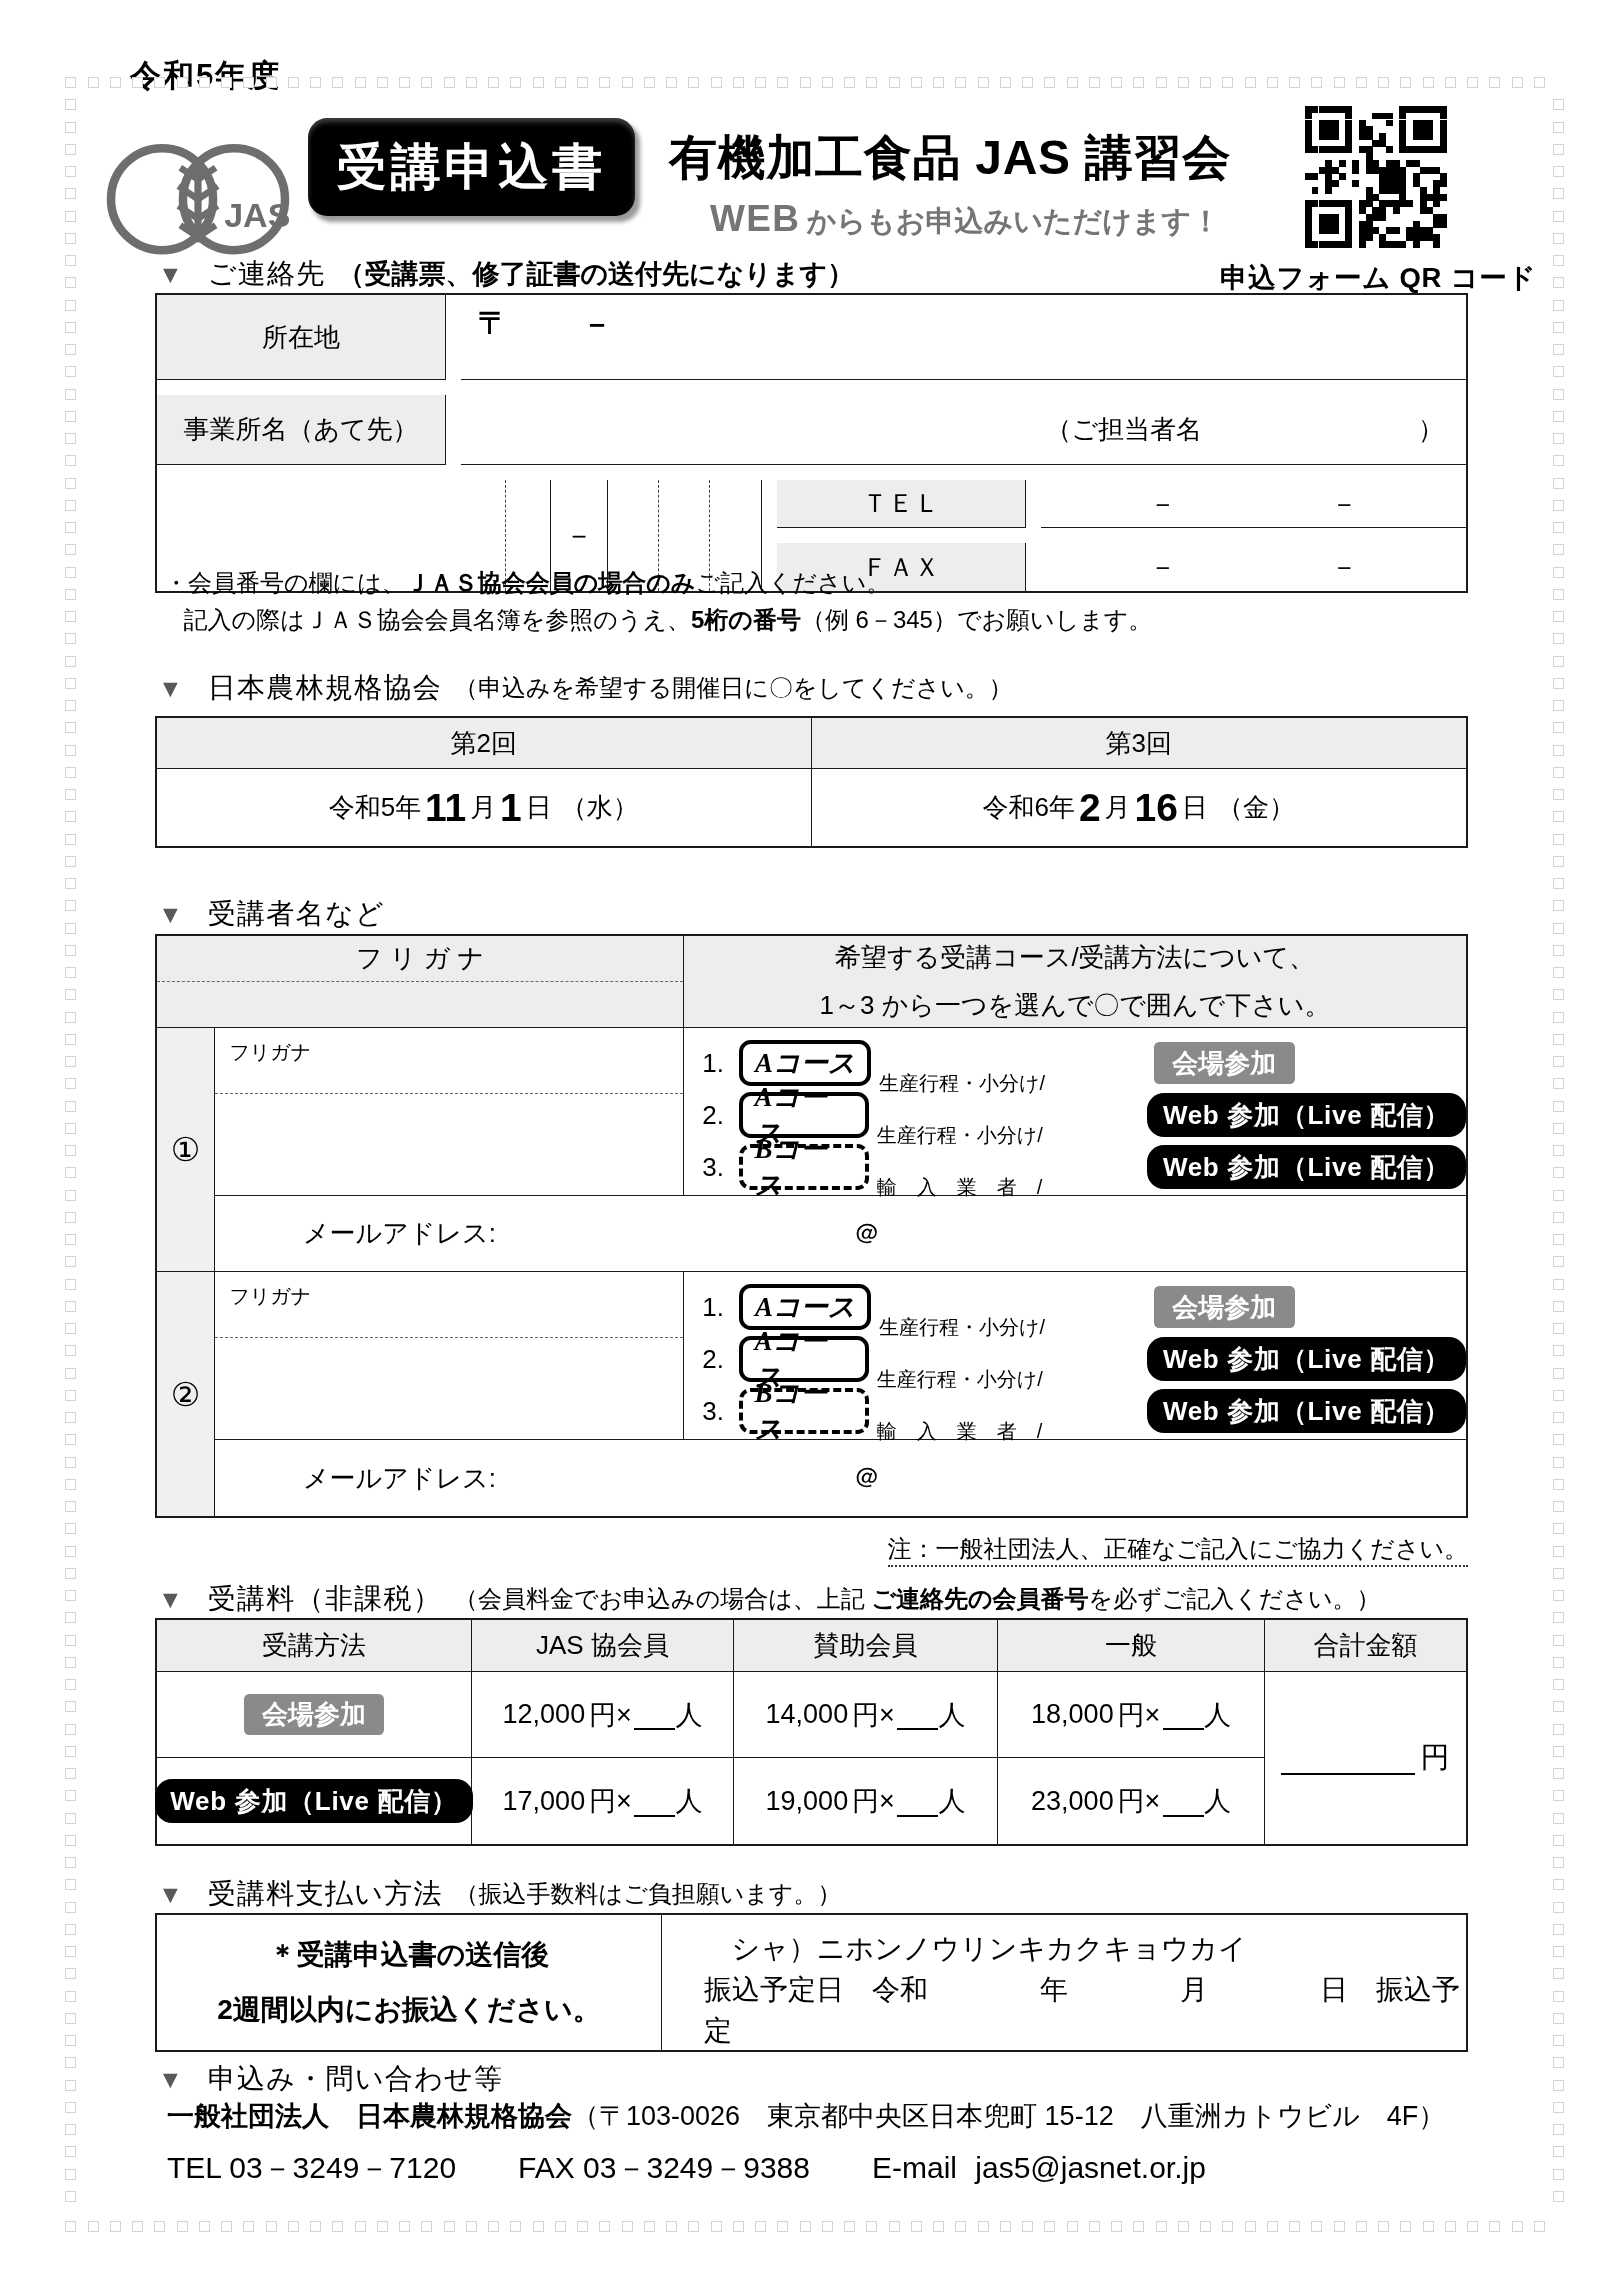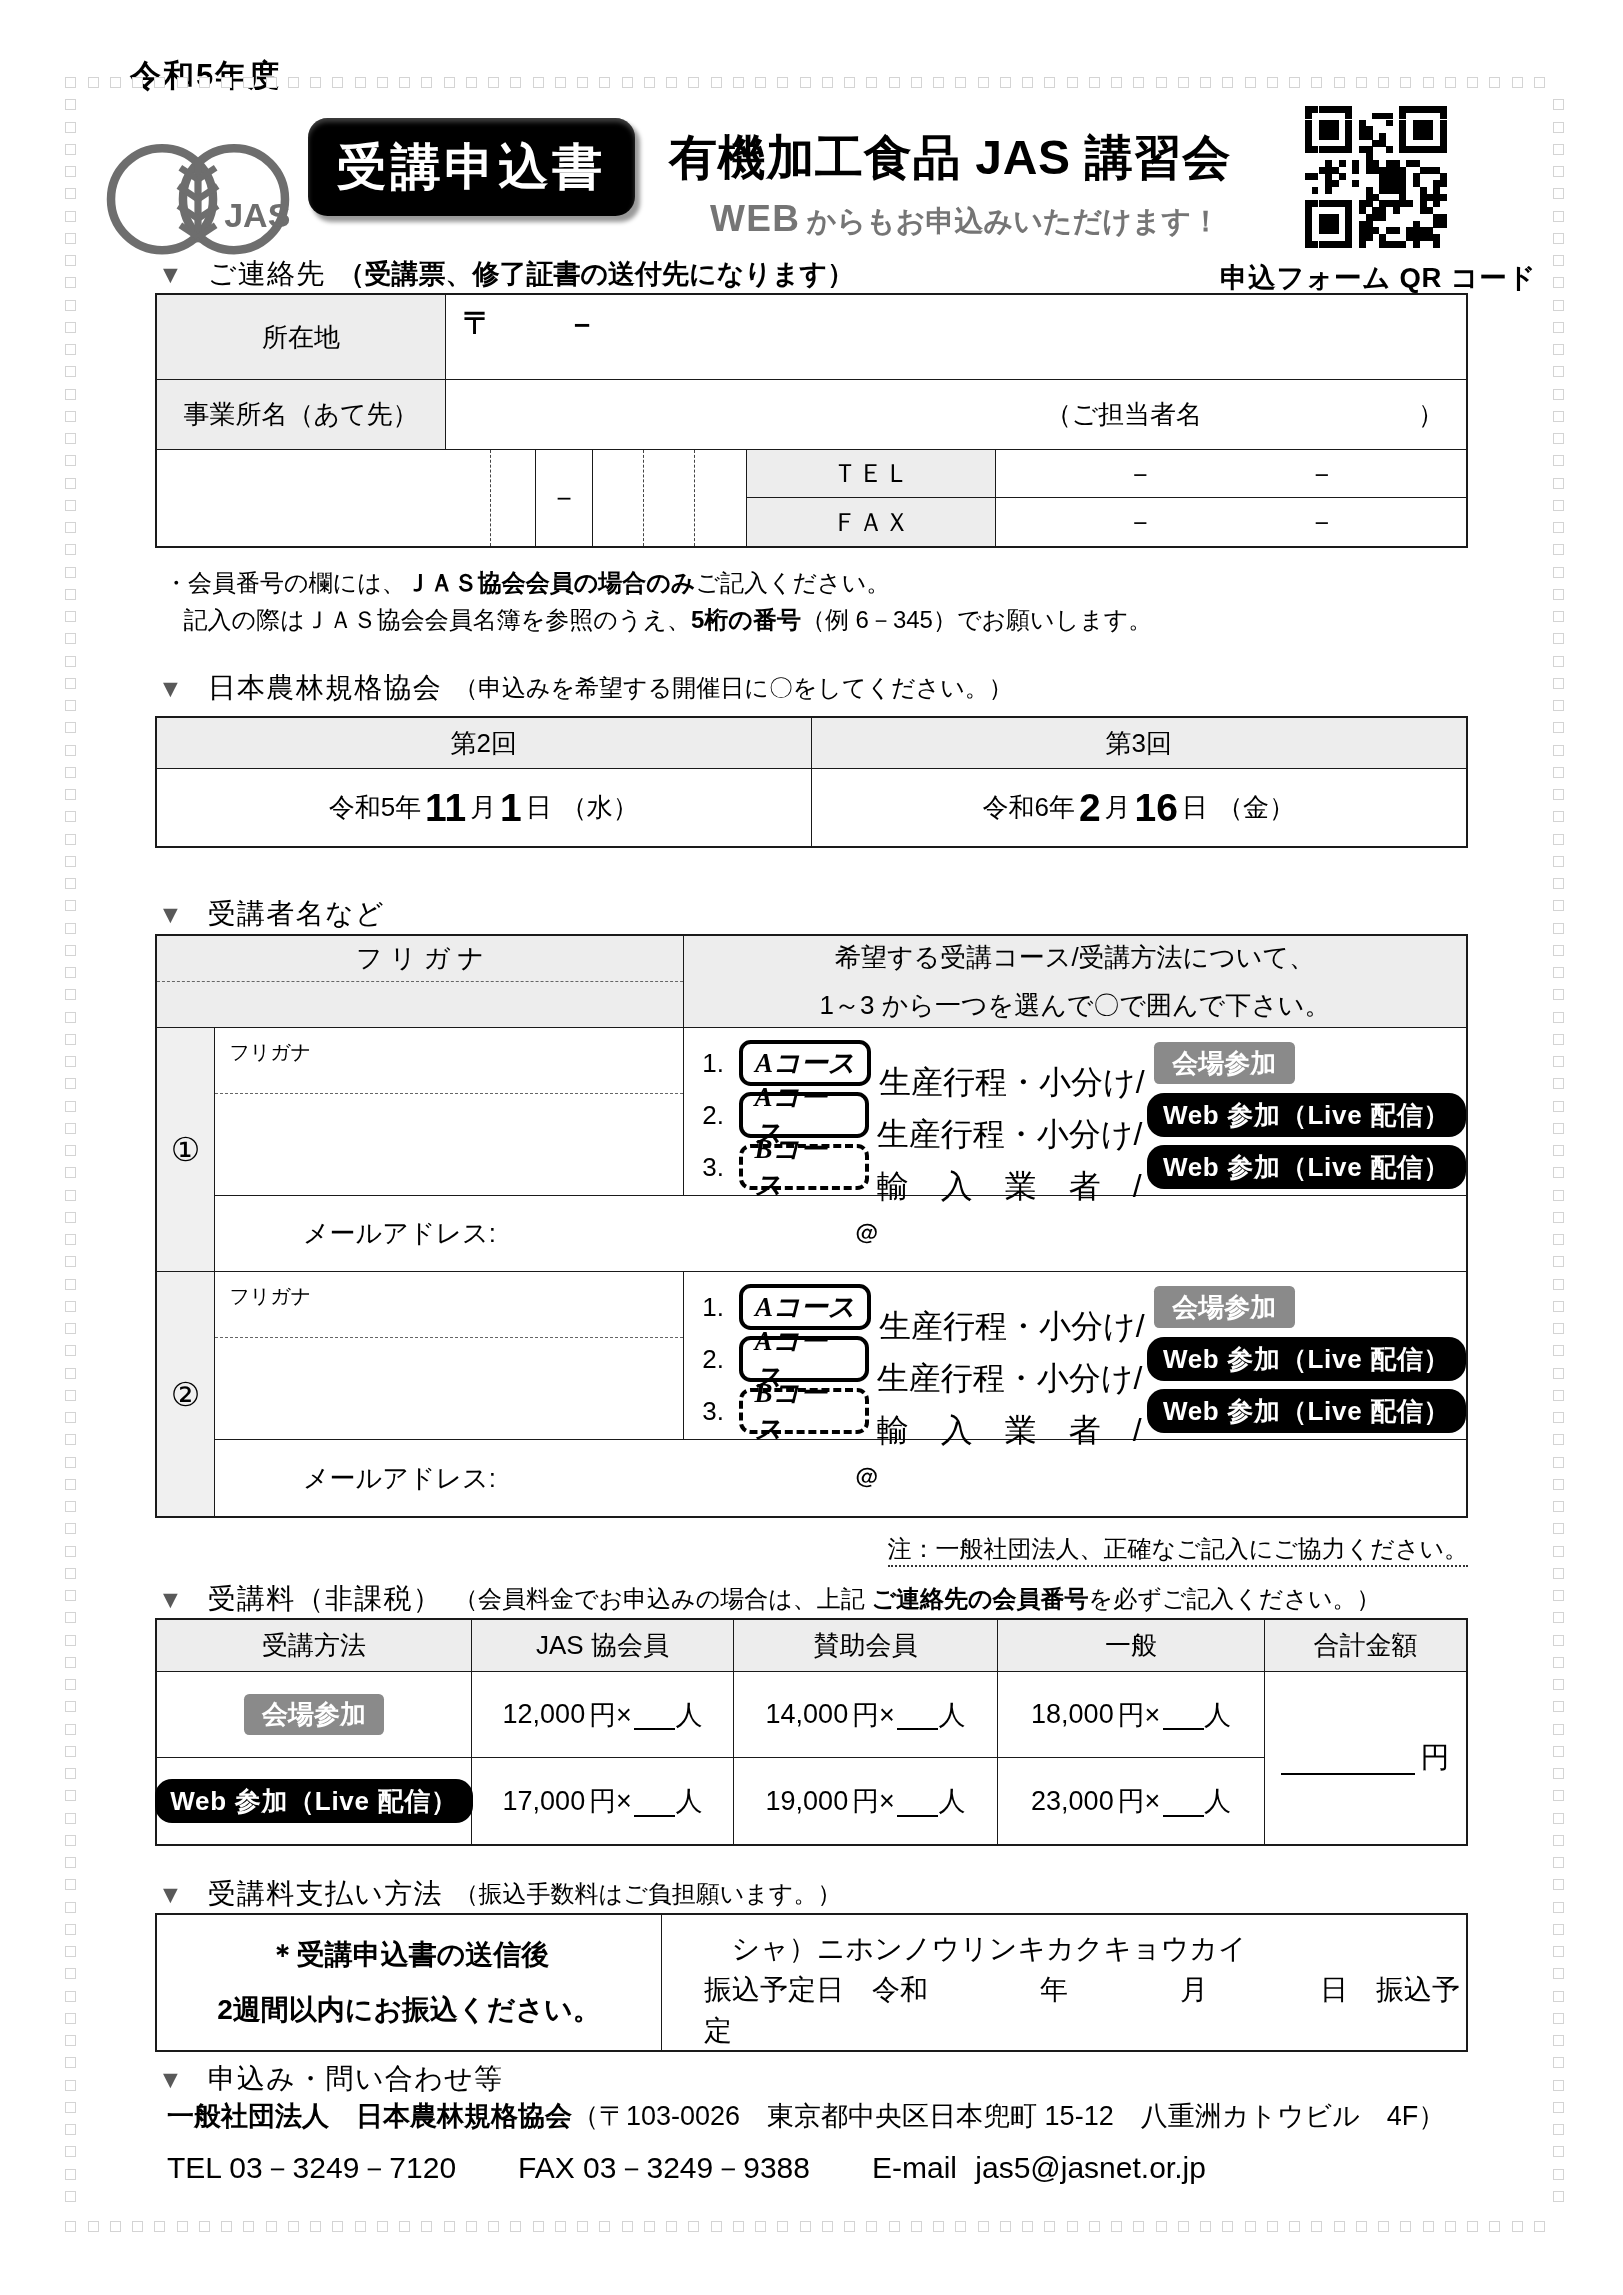--- a/index.html
+++ b/index.html
@@ -29,21 +29,21 @@
   .sec-note.b{font-weight:bold;font-size:27px;}
 
   
   .tbl{position:absolute;left:155px;width:1313px;border:2.6px solid #1a1a1a;box-sizing:border-box;
        display:grid;background:#fff;}
   .c{border-right:1.3px solid #1a1a1a;border-bottom:1.3px solid #1a1a1a;box-sizing:border-box;position:relative;}
   .nr{border-right:none;} .nb{border-bottom:none;}
   .lab{background:#ededed;display:flex;align-items:center;justify-content:center;font-size:26px;text-align:center;}
 
   
-  .contact{grid-template-columns:289px 301px 249px auto;grid-template-rows:85px 70px 48px 48px;}
+  .contact{grid-template-columns:289px 301px 249px auto;grid-template-rows:85px 70px 48px 48px;gap:15px;}
   .postal{position:absolute;left:17px;top:7.9px;font-size:30px;font-weight:bold;}
   .postal-dash{position:absolute;left:121px;top:9.2px;font-size:30px;font-weight:bold;}
   .person{display:flex;align-items:center;justify-content:flex-end;height:100%;font-size:26px;padding-right:22px;box-sizing:border-box;}
   .person .gap{display:inline-block;width:216px;}
   .mem2{display:flex;flex-direction:column;align-items:center;justify-content:center;gap:9.2px;font-size:26px;}
   .digits{display:flex;height:100%;}
   .dcell{height:100%;box-sizing:border-box;display:flex;align-items:center;justify-content:center;font-size:29px;}
   .dd{border-right:1.3px dashed #444;} .ds{border-right:1.3px solid #1a1a1a;}
   .telval{display:flex;align-items:center;justify-content:center;gap:154px;font-size:27.5px;height:100%;}
 
@@ -65,21 +65,21 @@
   .crs-hdr{display:flex;flex-direction:column;align-items:center;justify-content:center;gap:13px;font-size:26px;}
   .idx{background:#f0f0f0;display:flex;align-items:center;justify-content:center;font-size:33px;}
   .furi-label{position:absolute;left:14.4px;top:10.5px;font-size:20px;}
   .dash-div{position:absolute;left:0;right:0;top:39%;border-bottom:1.3px dashed #666;}
   .courses{padding-top:9.2px;}
   .opt{display:flex;align-items:center;height:52px;margin-left:18.3px;}
   .opt-num{font-size:26px;width:37px;}
   .cbox{border:4.6px solid #000;border-radius:11.8px;padding:0 11.8px;height:38px;display:flex;align-items:center;
         font-size:27px;font-weight:bold;font-style:italic;font-family:"Liberation Serif","DejaVu Serif",serif;}
   .cbox.dash{border-style:dashed;}
-  .opt-desc{font-size:32px;margin-left:7.9px;width:275px;margin-top:40px;}
+  .opt-desc{font-size:20px;margin-left:7.9px;width:275px;margin-top:40px;}
   .bdg-gray{background:#8a8a8a;color:#fff;font-size:26px;font-weight:bold;padding:3.3px 18.3px;border-radius:5.2px;white-space:nowrap;}
   .bdg-black{background:#000;color:#fff;font-size:26px;font-weight:bold;padding:4.6px 15.7px;border-radius:17px;white-space:nowrap;letter-spacing:0.7px;}
   .emailcell{display:flex;align-items:center;}
   .email-label{margin-left:88px;font-size:26px;}
   .atmark{position:absolute;left:51%;font-size:27.5px;}
   .att-note{left:155px;top:1533px;width:1313px;text-align:right;font-size:24px;}
   .att-note span{border-bottom:2px dotted #333;padding-bottom:2.6px;}
 
   
   .fees{grid-template-columns:315px 262px 264px 267px auto;grid-template-rows:52px 86px 86px;}

